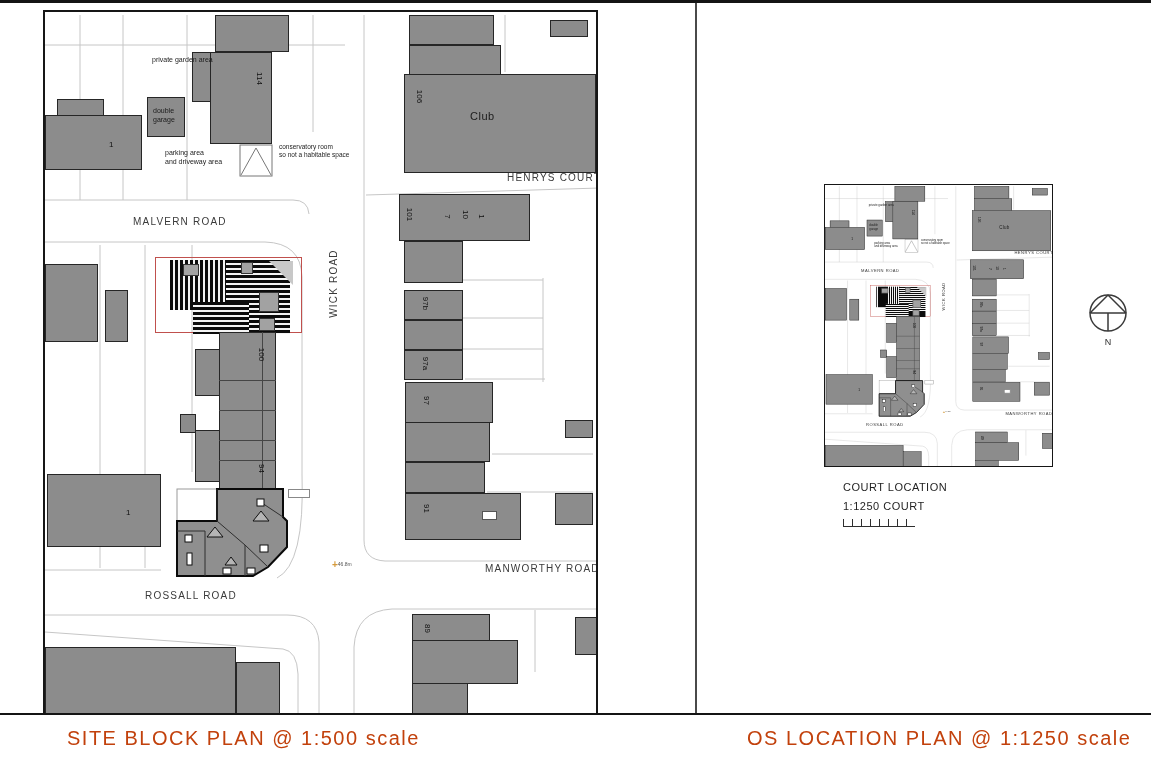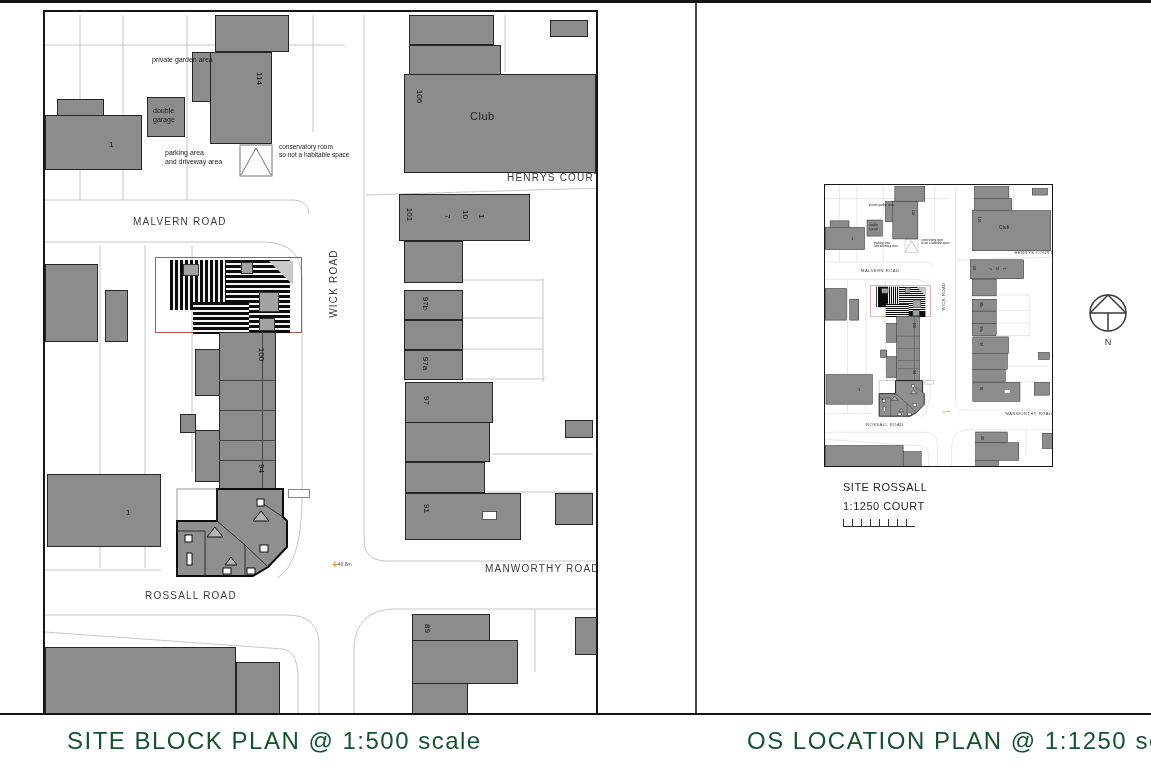--- a/index.html
+++ b/index.html
@@ -3,21 +3,21 @@
 <meta charset="utf-8">
 <style>
   html,body{margin:0;padding:0;background:#ffffff;}
   body{width:1151px;height:767px;position:relative;overflow:hidden;
        font-family:"Liberation Sans",sans-serif;}
   .abs{position:absolute;}
   
   .top-line{left:0;top:0;width:1151px;height:3px;background:#141414;}
   .bottom-line{left:0;top:713px;width:1151px;height:2px;background:#141414;}
   .divider{left:695px;top:3px;width:2px;height:710px;background:#4a4a4a;}
-  .caption{top:727px;font-size:24px;letter-spacing:1.5px;color:#14532d;white-space:nowrap;}
+  .caption{top:727px;font-size:20px;letter-spacing:1.5px;color:#c2410c;white-space:nowrap;}
   
   .plan-frame{left:43px;top:10px;width:555px;height:703px;border:2px solid #161616;border-bottom:none;
               box-sizing:border-box;overflow:hidden;background:#fff;}
   .plan-canvas{position:absolute;left:0;top:0;width:555px;height:703px;}
   .loc-frame{left:824px;top:184px;width:229px;height:283px;border:1.5px solid #161616;
              box-sizing:border-box;overflow:hidden;background:#fff;}
   
   .b{position:absolute;background:#8c8c8c;border:1px solid #262626;box-sizing:border-box;}
   .white-box{position:absolute;background:#fff;border:1px solid #555;box-sizing:border-box;}
   .wall{position:absolute;background:#454545;}
@@ -305,21 +305,21 @@
   <div class="road" style="left:88px;top:204px">MALVERN ROAD</div>
   <div class="road vert" style="left:252px;top:266px">WICK ROAD</div>
   <div class="road" style="left:462px;top:160px">HENRYS COURT</div>
   <div class="road" style="left:440px;top:551px">MANWORTHY ROAD</div>
   <div class="road" style="left:100px;top:578px">ROSSALL ROAD</div>
 
 </div>
     </div>
 </div>
 
-<div class="abs loc-title" style="left:843px;top:481px">SITE ROSSALL</div>
+<div class="abs loc-title" style="left:843px;top:481px">COURT LOCATION</div>
 <div class="abs loc-title" style="left:843px;top:500px">1:1250 COURT</div>
 <div class="abs scalebar" style="left:843px;top:519px;width:72px;height:7px"></div>
 
 <svg class="abs" width="44" height="44" style="left:1087px;top:292px">
   <circle cx="21" cy="21" r="18" fill="none" stroke="#3a3a3a" stroke-width="1.5"></circle>
   <path d="M3,21 H39 M21,3 L39,21 M21,3 L3,21 M21,21 V39" stroke="#3a3a3a" stroke-width="1.5" fill="none"></path>
 </svg>
 <div class="abs north-n" style="left:1100px;top:337px;width:16px">N</div>
 
 <div class="abs caption" style="left:67px">SITE BLOCK PLAN @ 1:500 scale</div>

